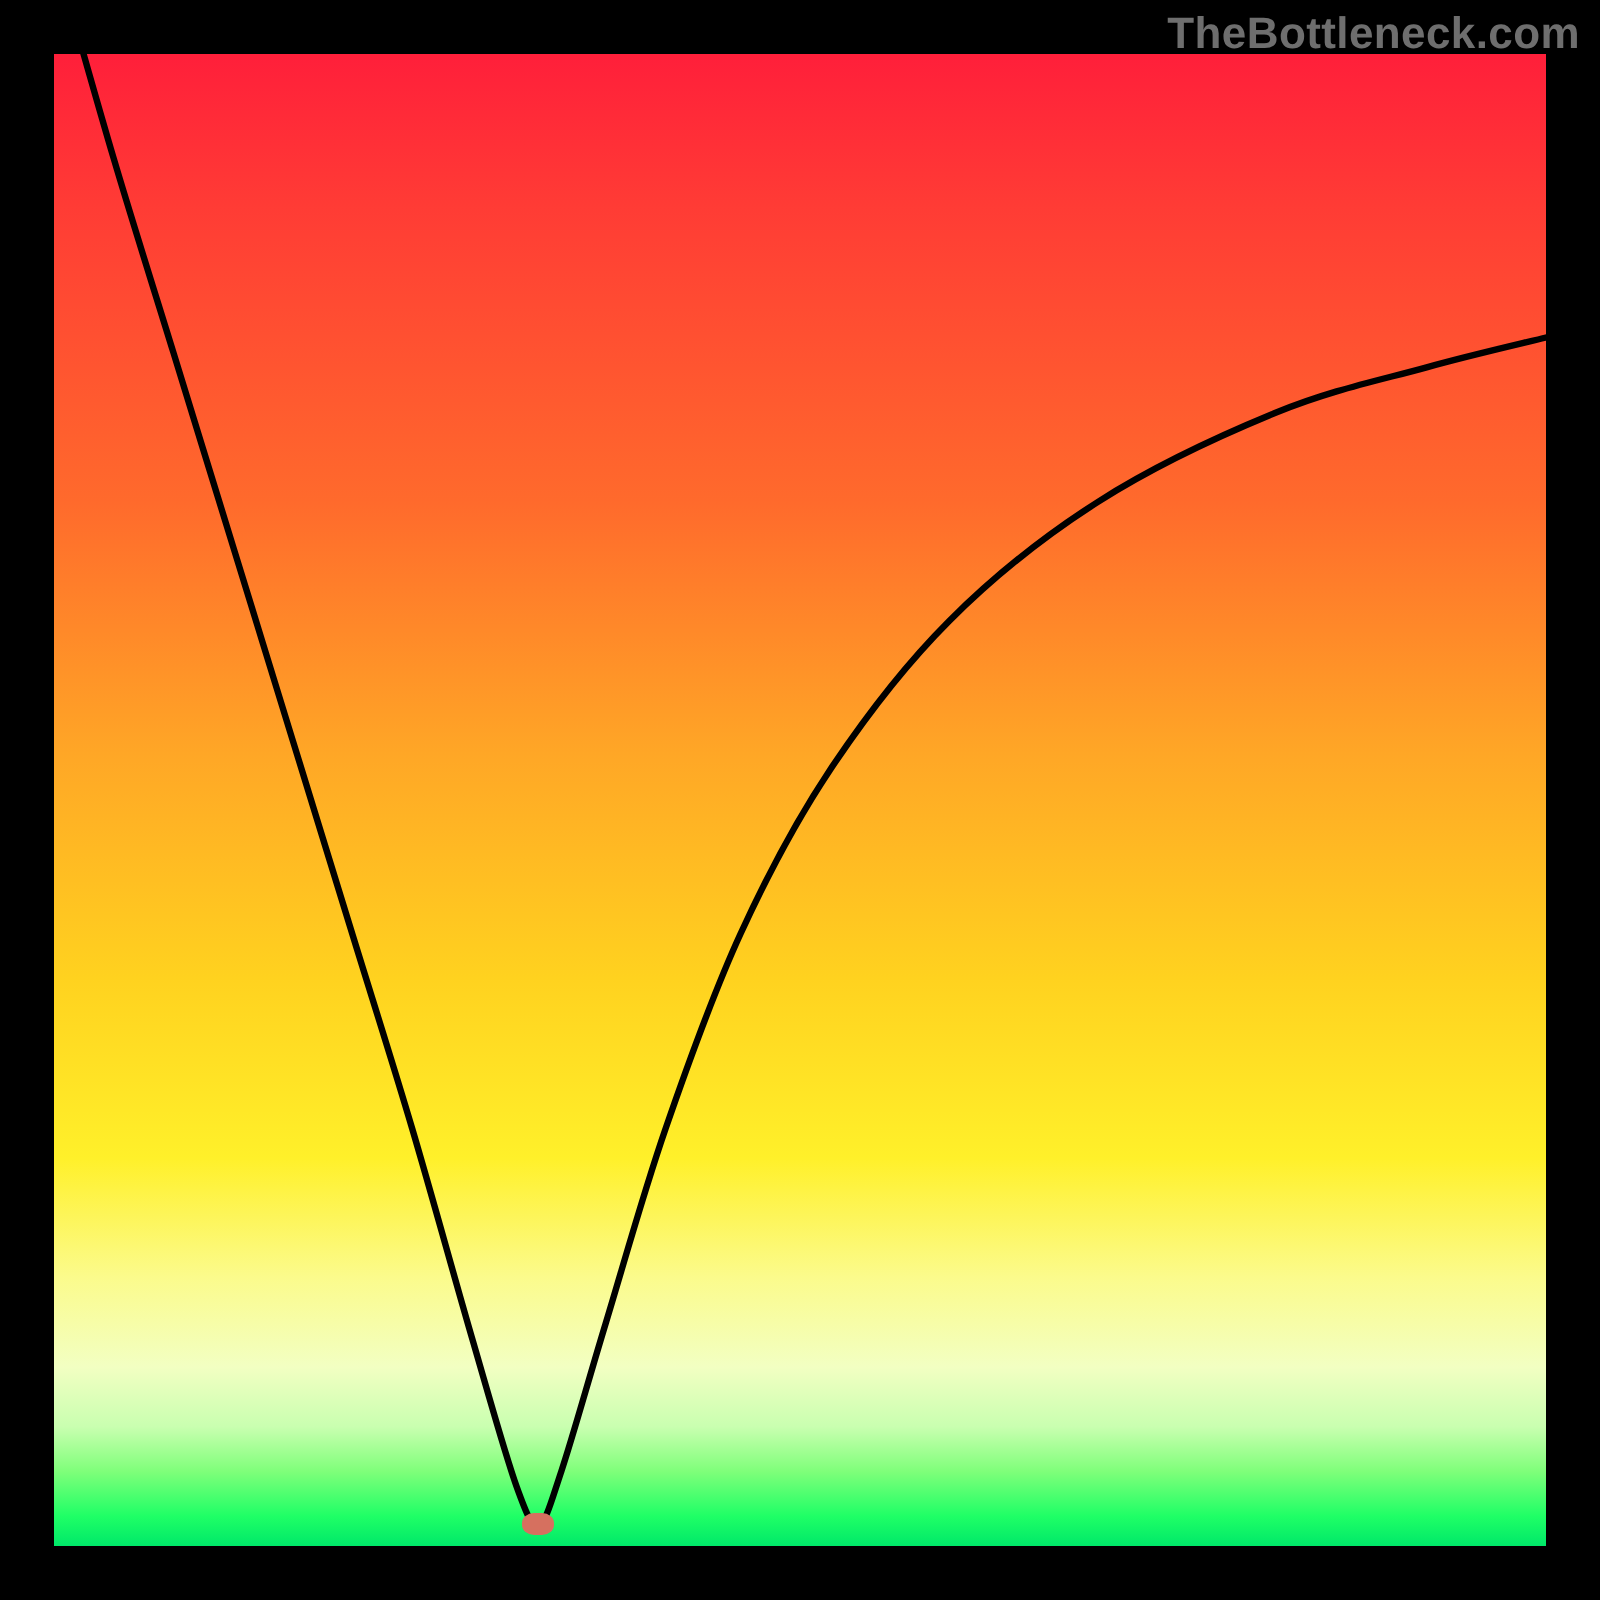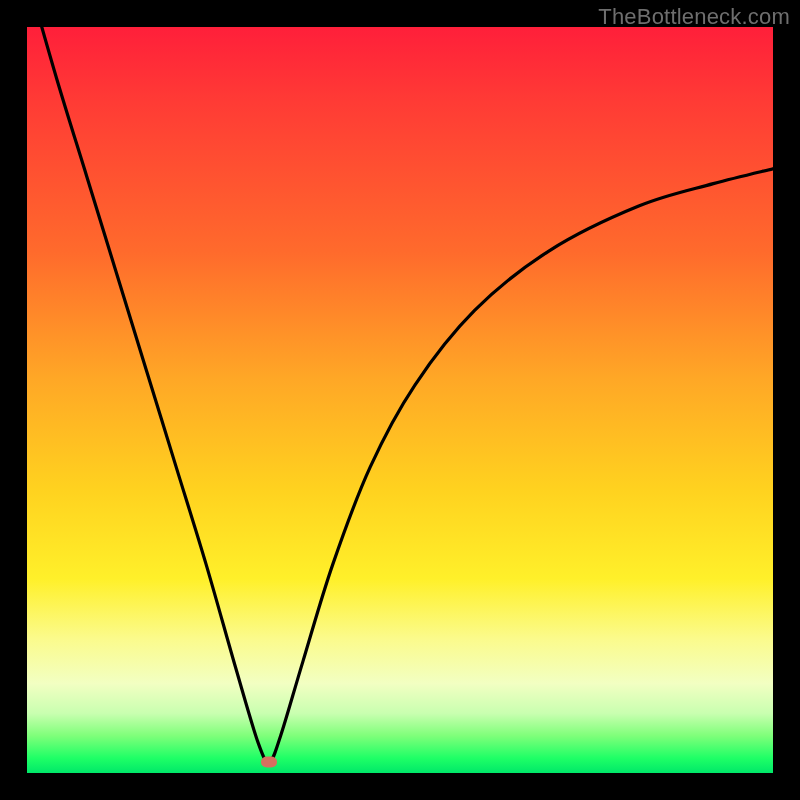--- a/index.html
+++ b/index.html
@@ -16,21 +16,21 @@
     width: 800px;
     height: 800px;
     background: #000;
   }
   .watermark {
     position: absolute;
     top: 4px;
     right: 10px;
     color: #6e6e6e;
     font-size: 22px;
-    font-weight: 400;
+    font-weight: 700;
     letter-spacing: 0.2px;
     z-index: 20;
     user-select: none;
     margin-left: 34px;
   }
   .plot-area {
     position: absolute;
     left: 27px;
     top: 27px;
     width: 746px;

